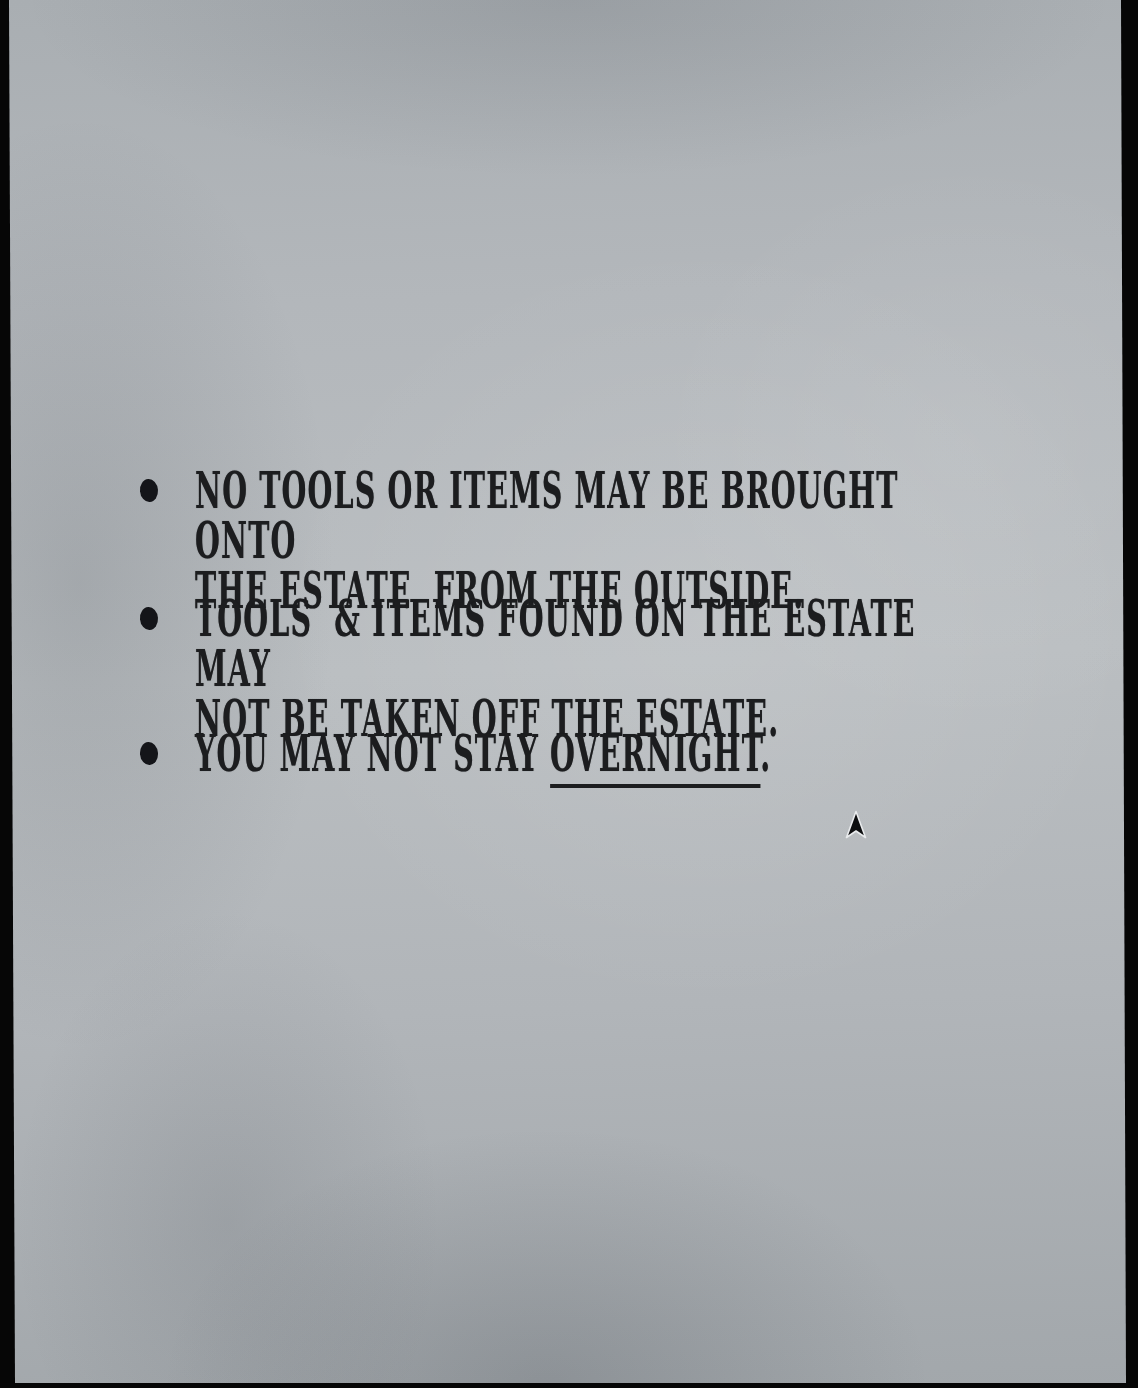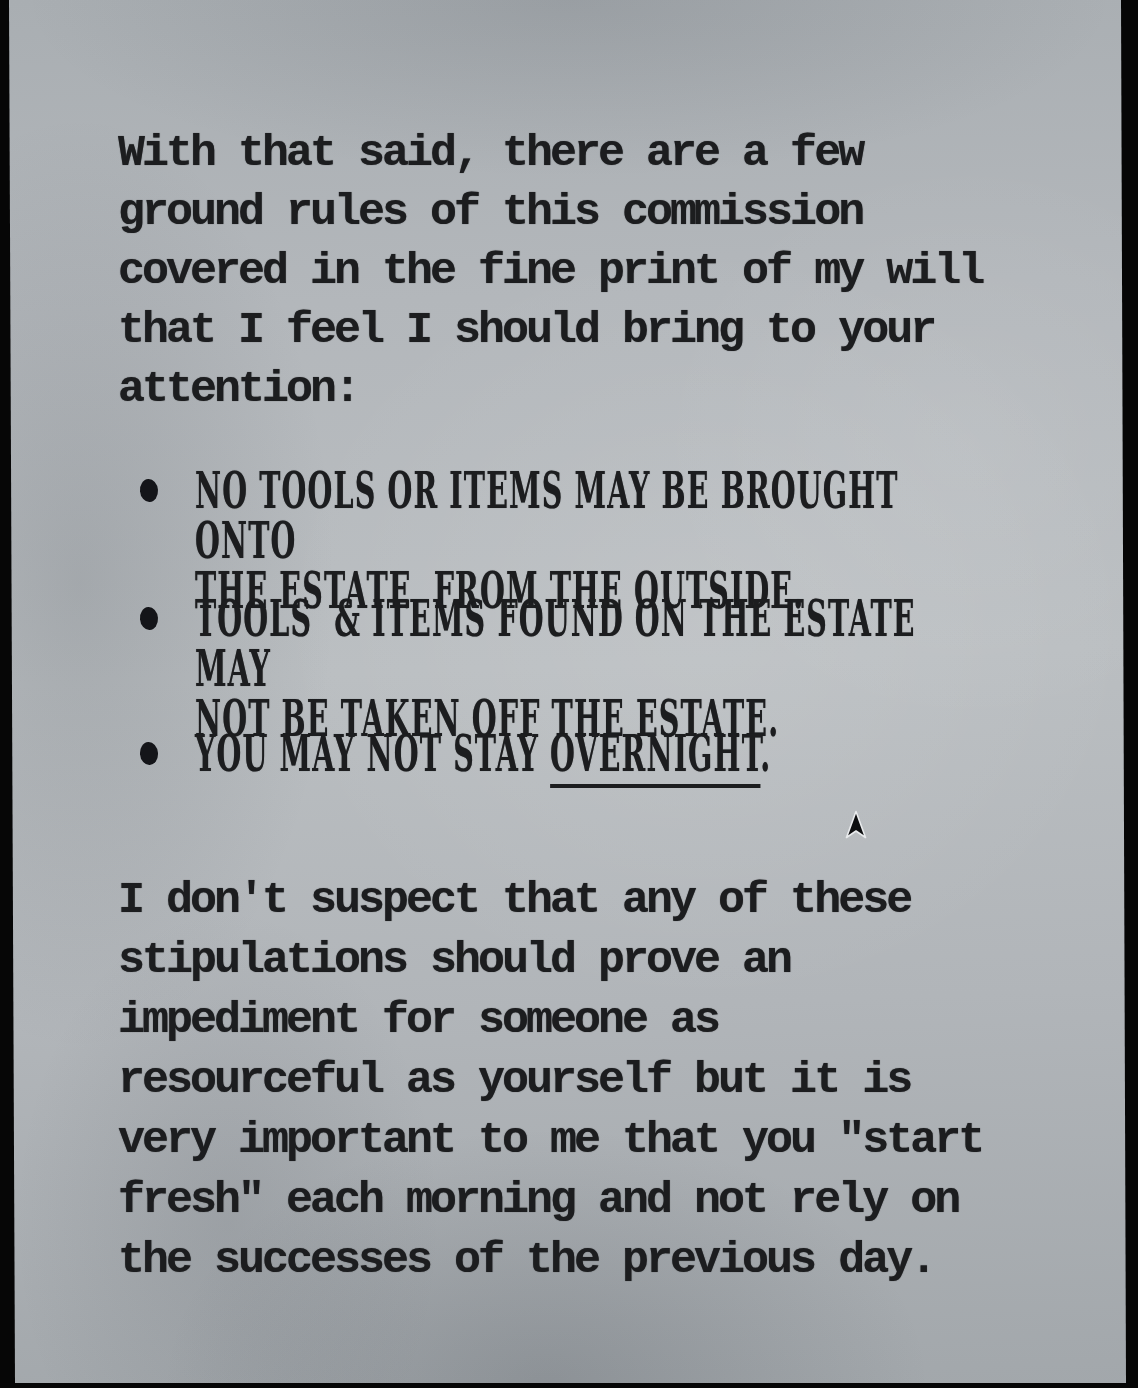--- a/index.html
+++ b/index.html
@@ -90,25 +90,20 @@
     height: 30px;
   }
 </style>
 </head>
 <body>
 
 <div class="stage">
 
   <div class="paper">
 
-    <div class="typewriter intro">With that said, there are a few
-ground rules of this commission
-covered in the fine print of my will
-that I feel I should bring to your
-attention:</div>
 
     <div>
 
       <div class="rule rule-1">
         <span class="bullet-dot"></span>
         <div class="rule-text">NO TOOLS OR ITEMS MAY BE BROUGHT ONTO
 THE ESTATE  FROM THE OUTSIDE.</div>
       </div>
 
       <div class="rule rule-2">
@@ -117,27 +112,20 @@
 NOT BE TAKEN OFF THE ESTATE.</div>
       </div>
 
       <div class="rule rule-3">
         <span class="bullet-dot"></span>
         <div class="rule-text"><span>YOU MAY NOT STAY </span><span class="underlined">OVERNIGHT</span><span>.</span></div>
       </div>
 
     </div>
 
-    <div class="typewriter closing">I don't suspect that any of these
-stipulations should prove an
-impediment for someone as
-resourceful as yourself but it is
-very important to me that you "start
-fresh" each morning and not rely on
-the successes of the previous day.</div>
 
   </div>
 
   <svg class="cursor" viewBox="0 0 22 30" xmlns="http://www.w3.org/2000/svg">
     <polygon points="11,1.5 20.5,27.5 11,21 1.5,27.5" fill="#0d0e10" stroke="#e9ebed" stroke-width="1.6" stroke-linejoin="round"></polygon>
   </svg>
 
 </div>
 
 </body></html>

